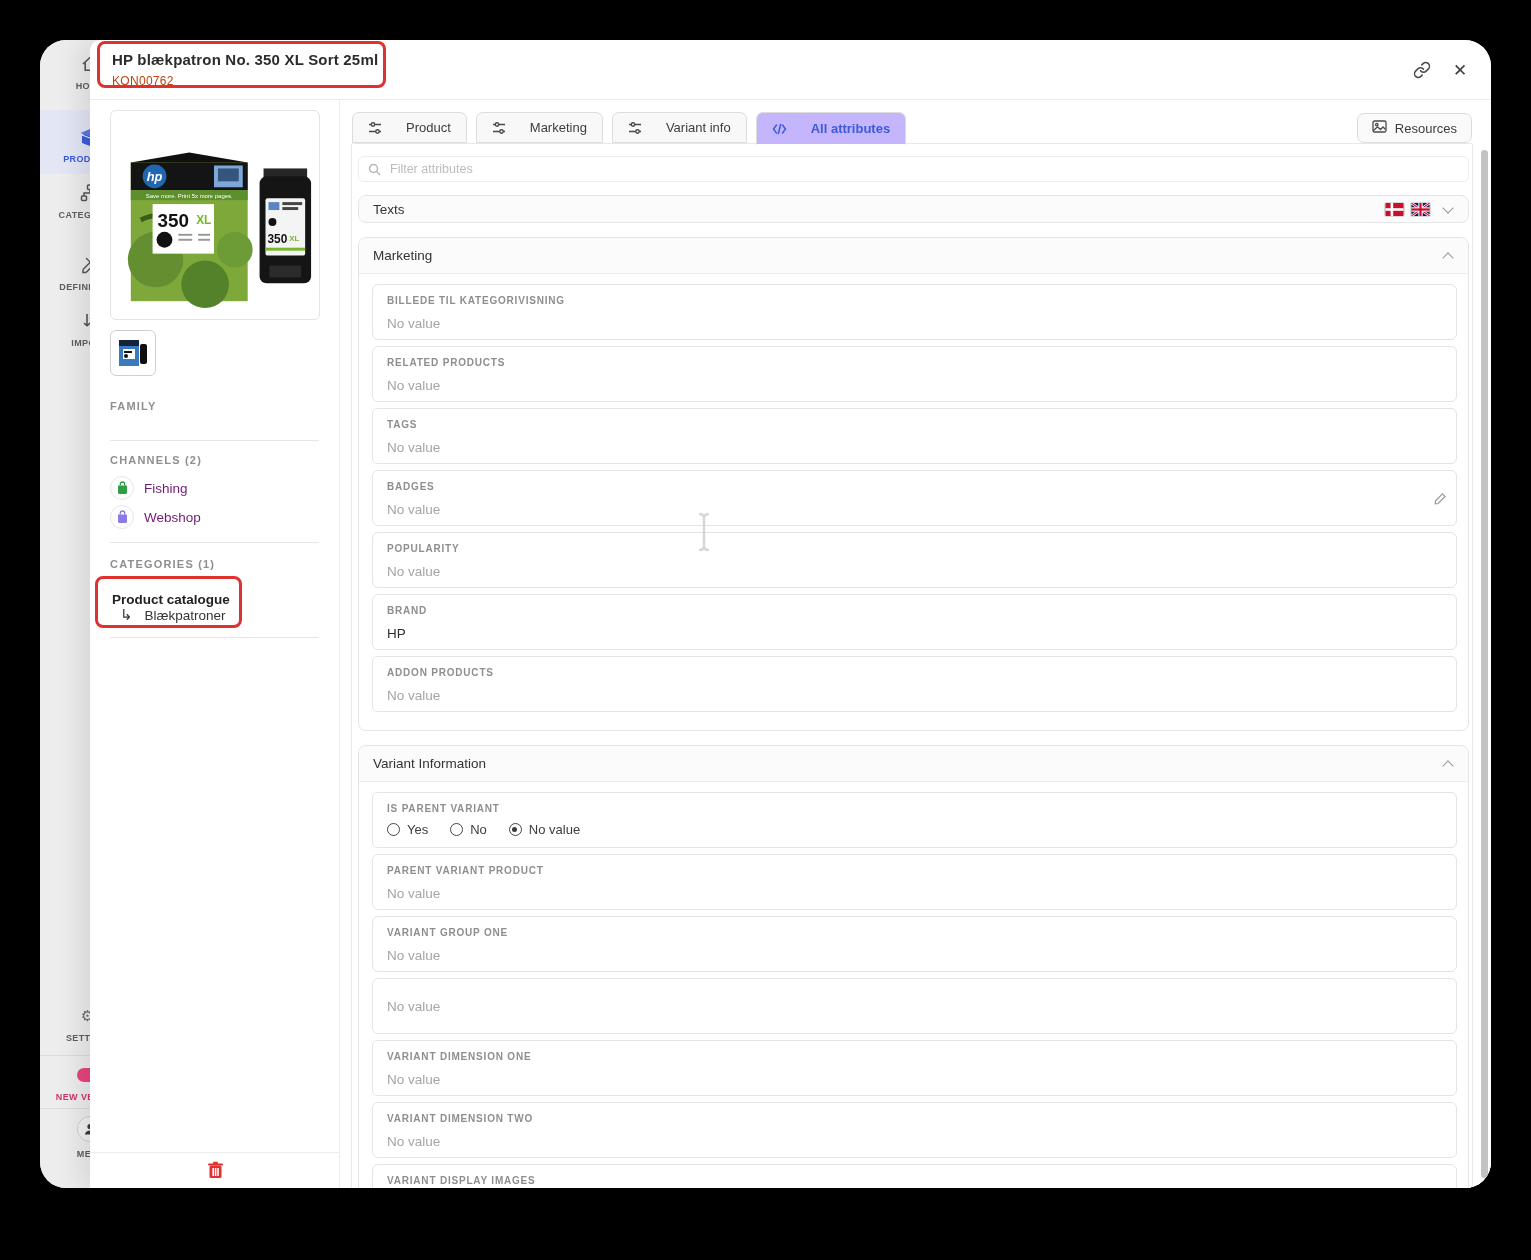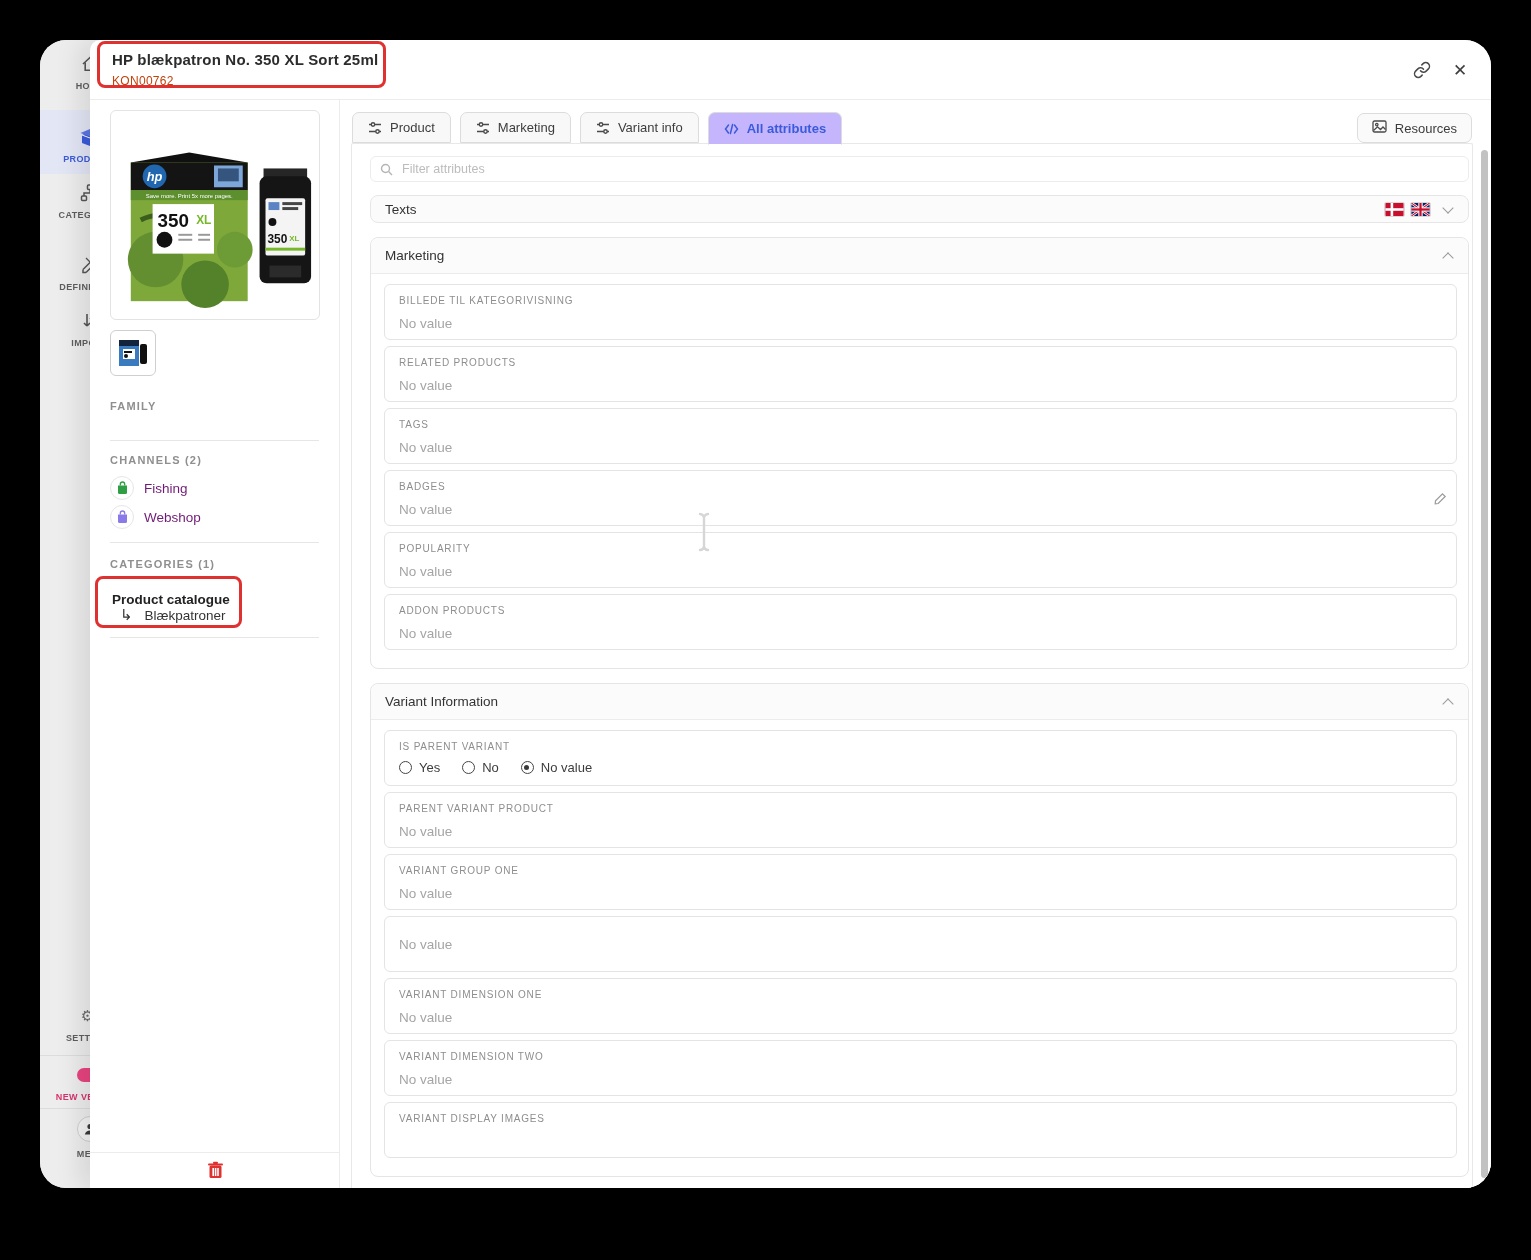--- a/index.html
+++ b/index.html
@@ -58,46 +58,46 @@
   .category-root { position:absolute; left:22px; top:492px; font-size:13.5px; font-weight:700; color:#222; cursor:pointer; }
   .category-child-row { position:absolute; left:30px; top:506px; display:flex; align-items:center; cursor:pointer; }
   .arrow-branch { font-size:15px; color:#333; }
   .category-child { margin-left:12px; font-size:13.5px; color:#333; }
   .lp-bottom-divider { position:absolute; left:0; right:0; top:1052px; border-top:1px solid #ececec; }
   .trash-btn { position:absolute; left:113px; top:1058px; width:24px; height:24px; display:flex; align-items:center; justify-content:center; cursor:pointer; }
 
   
   .main { position:absolute; left:250px; top:60px; right:0; bottom:0; background:#fff; }
   .tabs-row { position:absolute; left:12px; top:12px; display:flex; gap:9px; z-index:3; }
-  .tab { height:31px; display:flex; align-items:center; gap:8px; padding:0 15px; border:1px solid #dcdcdc; border-radius:7px 7px 0 0; background:#f8f8f8; font-size:13px; color:#3d3d3d; cursor:pointer; }
+  .tab { height:31px; display:flex; align-items:center; gap:24px; padding:0 15px; border:1px solid #dcdcdc; border-radius:7px 7px 0 0; background:#f8f8f8; font-size:13px; color:#3d3d3d; cursor:pointer; }
   .tab.active { background:#c4b5fd; color:#3b5bdb; border-bottom:1px solid #fff; height:33px; margin-bottom:-2px; font-weight:600; }
   .tab .tab-icon { display:flex; align-items:center; }
   .resources-btn { position:absolute; right:19px; top:13px; height:30px; display:flex; align-items:center; gap:8px; padding:0 14px; border:1px solid #dcdcdc; border-radius:7px; background:#fafafa; font-size:13px; color:#3c3c3c; cursor:pointer; z-index:3; }
 
-  .attr-panel { position:absolute; left:11px; right:18px; top:43px; bottom:-20px; border:1px solid #e8e8e8; border-bottom:none; border-radius:2px; background:#fff; padding:12px 3px 0 18px; z-index:1; }
+  .attr-panel { position:absolute; left:11px; right:18px; top:43px; bottom:-20px; border:1px solid #e8e8e8; border-bottom:none; border-radius:2px; background:#fff; padding:12px 3px 0 6px; z-index:1; }
   .filter-wrap { position:relative; margin-bottom:13px; }
   .filter-input { width:100%; height:26px; border:1px solid #ececec; border-radius:6px; padding:0 10px 0 31px; font-size:12.5px; color:#333; outline:none; font-family:"Liberation Sans",sans-serif; background:#fff; }
   .filter-input::placeholder { color:#bcbcbc; }
   .search-icon { position:absolute; left:10px; top:6px; }
 
   .section-bar { height:28px; border:1px solid #e6e6e6; border-radius:8px; background:#fbfbfb; display:flex; align-items:center; padding:0 14px; margin-bottom:14px; }
   .section-bar-title { font-size:13.5px; color:#333; }
   .bar-right { margin-left:auto; display:flex; align-items:center; gap:5px; }
   .flag { width:21px; height:15px; border:1px solid #d9d9d9; border-radius:2px; display:block; }
   .chev { width:8px; height:8px; border-right:1.6px solid #9a9a9a; border-bottom:1.6px solid #9a9a9a; display:inline-block; }
   .chev-down { transform:rotate(45deg); margin:0 2px 2px 8px; }
   .chev-up { transform:rotate(225deg); margin:4px 2px 0 8px; }
 
   .section-card { border:1px solid #e5e5e5; border-radius:8px; background:#fff; margin-bottom:14px; }
   .section-head { height:36px; display:flex; align-items:center; padding:0 14px; border-bottom:1px solid #ececec; background:#fbfbfb; border-radius:8px 8px 0 0; }
   .section-title { font-size:13.5px; color:#333; }
   .section-body { padding:10px 11px 12px 13px; }
 
   .field-card { position:relative; border:1px solid #e4e4e4; border-radius:6px; background:#fff; height:56px; padding:10px 14px 0 14px; margin-bottom:6px; overflow:visible; }
-  .field-label { font-size:10px; font-weight:400; letter-spacing:.8px; color:#8e8e8e; }
+  .field-label { font-size:10px; font-weight:700; letter-spacing:.8px; color:#8e8e8e; }
   .field-value { margin-top:10px; font-size:13.5px; color:#a5a5a5; }
   .field-card.is-filled .field-value { color:#2f2f2f; }
   .field-card .radio-row { display:none; }
   .field-card.is-radio .radio-row { display:flex; gap:22px; margin-top:8px; align-items:center; }
   .radio-opt { display:flex; align-items:center; font-size:13px; color:#3c3c3c; cursor:pointer; }
   .radio-circle { width:13px; height:13px; border:1.6px solid #454545; border-radius:50%; margin-right:7px; position:relative; }
   .radio-circle.checked::after { content:""; position:absolute; left:2.6px; top:2.6px; width:5px; height:5px; border-radius:50%; background:#3a3a3a; }
   .field-card .edit-icon { display:none; }
   .field-card.has-edit .edit-icon { display:flex; position:absolute; right:5px; top:16px; width:22px; height:22px; align-items:center; justify-content:center; cursor:pointer; }
 
@@ -430,20 +430,25 @@
                   </svg>
                 </span>
               </div>
 
               <div class="field-card">
                 <div class="field-label">POPULARITY</div>
                 <div class="field-value">No value</div>
 
               </div>
 
+              <div class="field-card is-filled">
+                <div class="field-label">BRAND</div>
+                <div class="field-value">HP</div>
+
+              </div>
 
               <div class="field-card">
                 <div class="field-label">ADDON PRODUCTS</div>
                 <div class="field-value">No value</div>
 
               </div>
 
           </div>
         </div>
 

